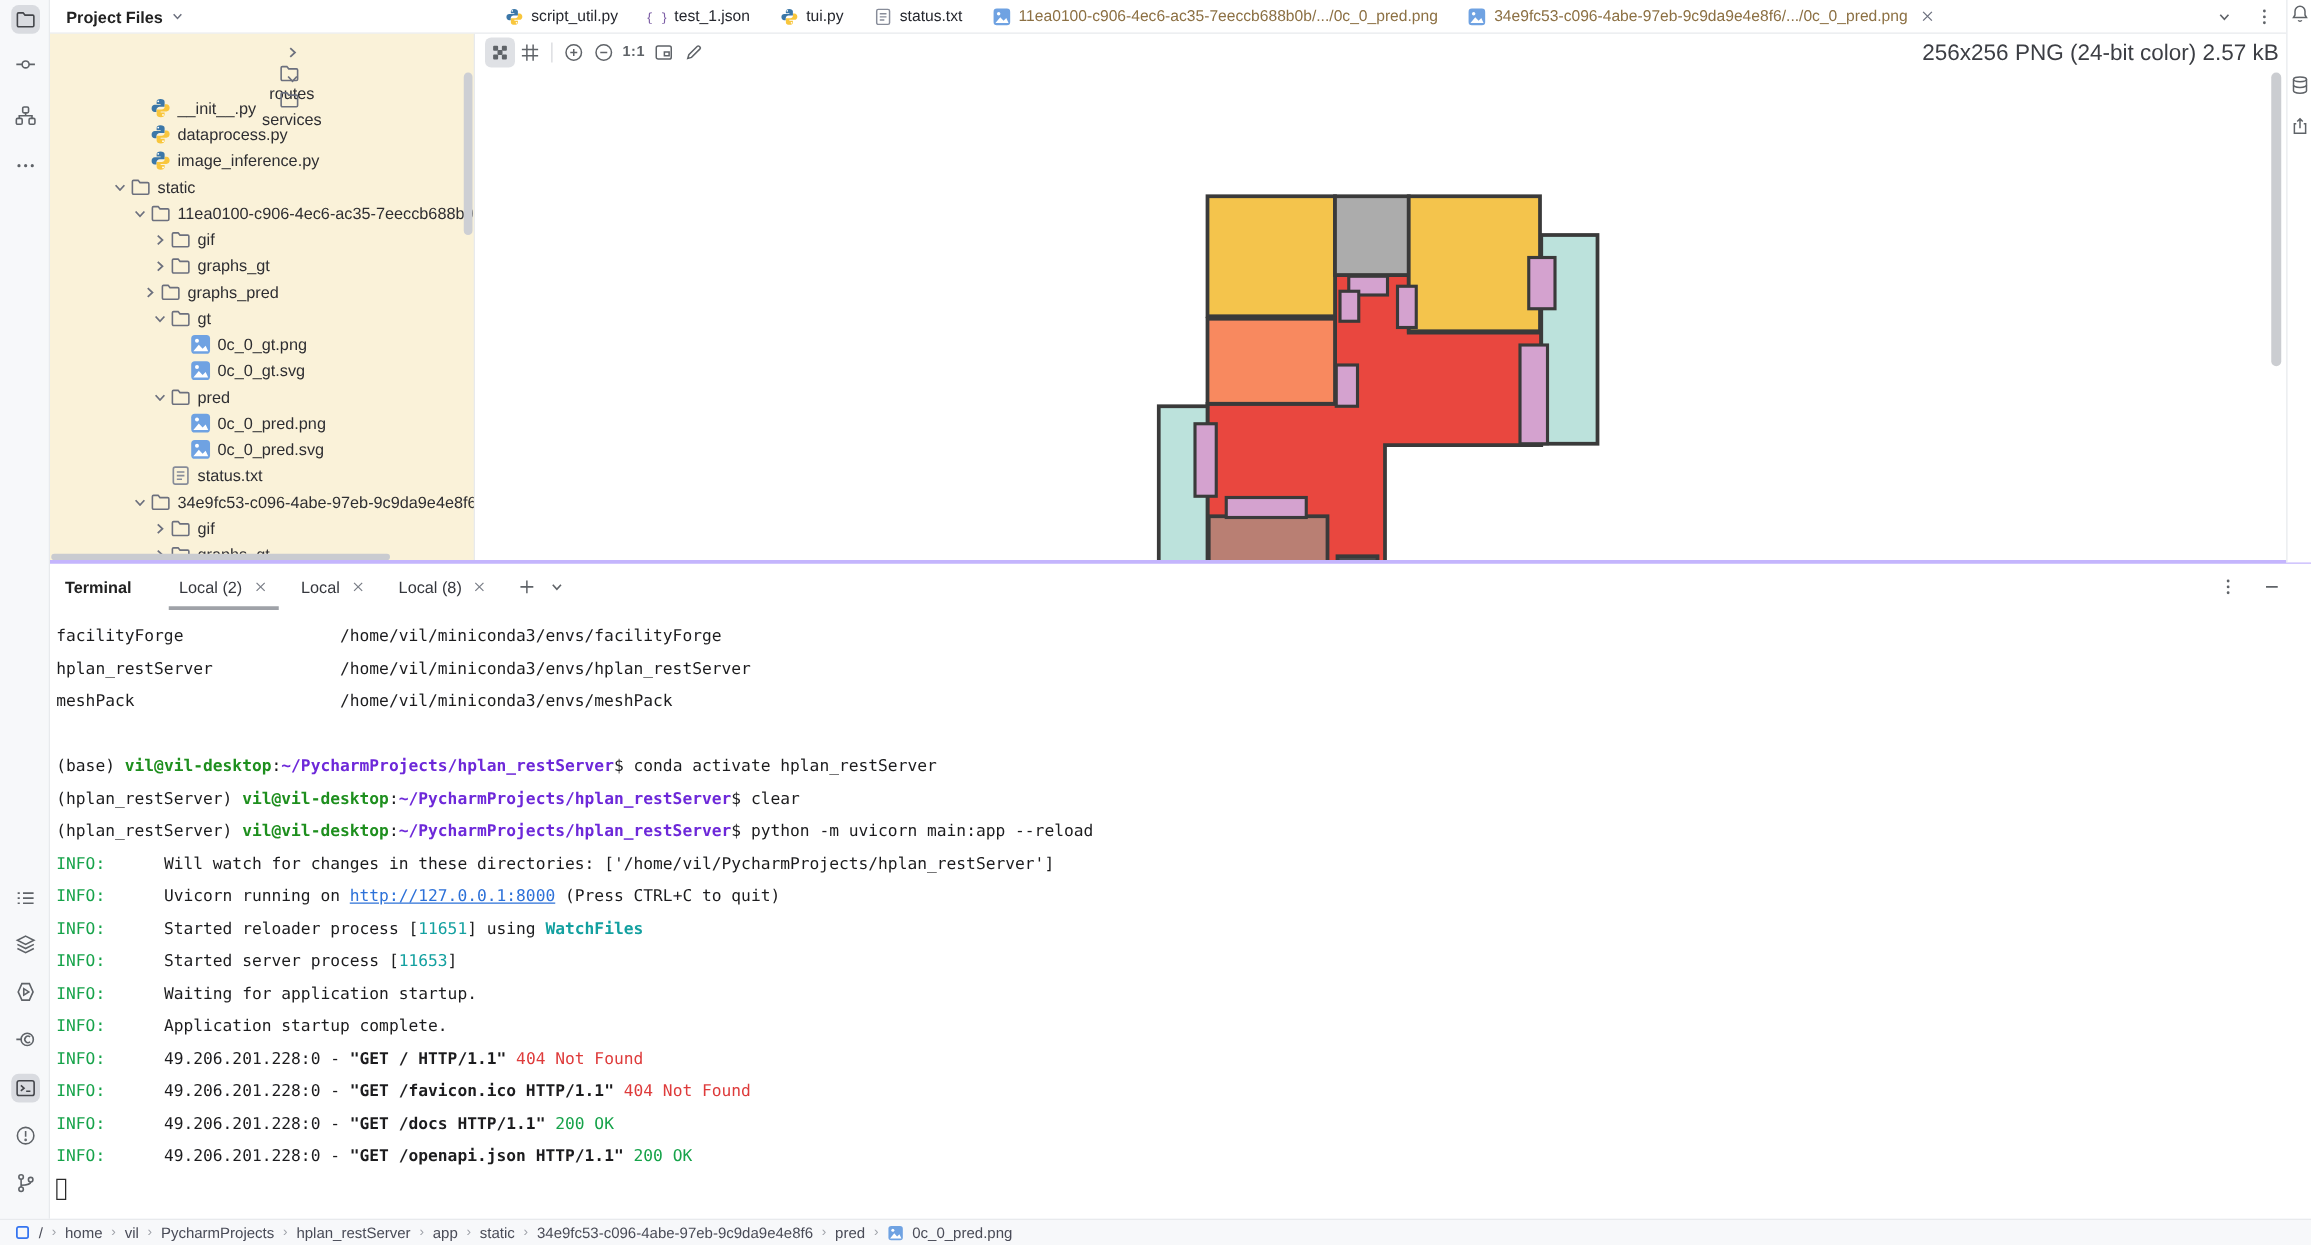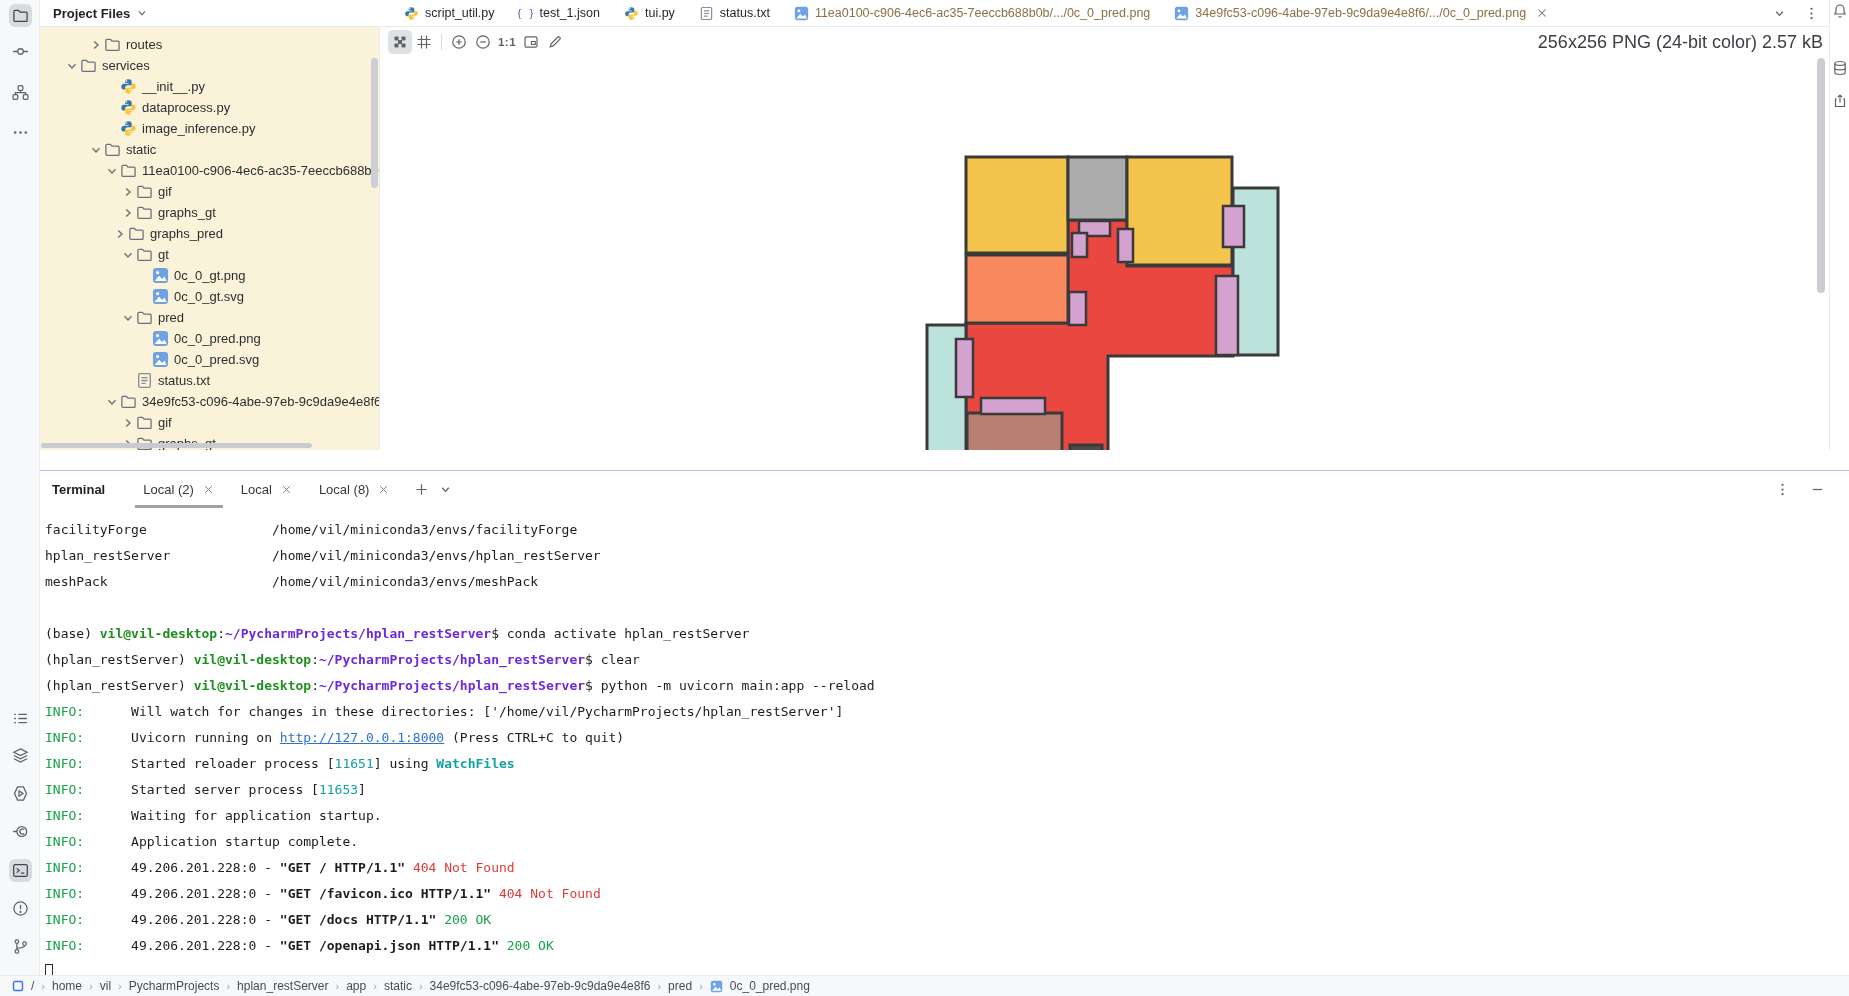--- a/index.html
+++ b/index.html
@@ -42,21 +42,21 @@
 .vsep{width:1px;height:16px;background:#D6D8DC;margin:0 5px}
 .vinfo{position:absolute;right:26px;top:27px;height:30px;display:flex;align-items:center;font-size:18px;color:#3C3E44}
 .canvas{position:absolute;top:57px;left:0;right:0;height:393px;overflow:hidden;background:#fff}
 #floorplan{position:absolute;left:545px;top:93px}
 .ed-scroll{position:absolute;right:24px;top:58px;width:8px;height:235px;background:#CBCDD1;border-radius:4px}
 
 .rightbar{position:absolute;right:0;top:0;width:20px;height:450px;background:#fff;border-left:1px solid #E8EAED;z-index:9}
 .rb-btn{position:absolute;left:1px;width:18px;height:18px;color:#5F6368;display:flex;align-items:center;justify-content:center}
 .rb-btn .ic{width:16px;height:16px}
 
-.termpanel{position:absolute;left:40px;top:470px;width:1809px;height:525px;background:#fff;border-top:1px solid #c4b5fd;z-index:3}
+.termpanel{position:absolute;left:40px;top:448px;width:1809px;height:525px;background:#fff;border-top:3px solid #c4b5fd;z-index:3}
 .term-header{position:absolute;top:0;left:0;right:0;height:37px;display:flex;align-items:center;padding-left:12px}
 .term-title{font-size:13px;font-weight:700;color:#222;margin-right:30px}
 .term-tab{display:flex;align-items:center;gap:8px;height:37px;padding:0 8px;margin-right:10px;font-size:13px;color:#35373D;border-bottom:3px solid transparent;padding-top:3px}
 .term-tab.active{border-bottom-color:#9FA2A8}
 .term-tab .cls{width:13px;height:13px;color:#7A7E87}
 .term-ib{width:22px;height:22px;color:#5F6368;display:flex;align-items:center;justify-content:center;margin-left:2px}
 .term-ib .ic{width:15px;height:15px}
 .term-right{position:absolute;right:24px;top:0;height:37px;display:flex;align-items:center;gap:20px;color:#5F6368}
 .term-right .ic{width:15px;height:15px}
 .term-lines{position:absolute;left:5px;top:46px;right:10px;font-family:"DejaVu Sans Mono",monospace;font-size:13px;line-height:26px;color:#1C1C1E;white-space:pre}
@@ -179,34 +179,34 @@
 <div class="pp">
   <div class="pp-header">
     <span class="pp-title">Project Files</span>
     <span class="ic chev">
         <svg viewBox="0 0 16 16" fill="none" stroke="currentColor" stroke-width="1.4">
           <path d="M4.5 6.2L8 10l3.5-3.8"></path>
         </svg>
       </span>
   </div>
   <div class="tree" id="tree">
-      <div class="trow" style="padding-left: 48px;">
+      <div class="trow" style="padding-left: 48px; flex-direction: column;">
         <span class="ic chev">
           <svg viewBox="0 0 16 16" fill="none" stroke="currentColor" stroke-width="1.4">
             <path d="M6.2 4.5L10 8l-3.8 3.5"></path>
           </svg>
         </span>
         <span class="fic">
           <svg viewBox="0 0 16 16" fill="none" stroke="currentColor" stroke-width="1.2">
             <path d="M1.8 4c0-.5.4-.9.9-.9h3.4l1.4 1.7h5.8c.5 0 .9.4.9.9v7c0 .5-.4.9-.9.9H2.7c-.5 0-.9-.4-.9-.9z"></path>
           </svg>
         </span>
         <span class="lbl">routes</span>
       </div>
-      <div class="trow" style="padding-left: 24px;">
+      <div class="trow" style="padding-left: 48px; flex-direction: column;">
         <span class="ic chev">
           <svg viewBox="0 0 16 16" fill="none" stroke="currentColor" stroke-width="1.4">
             <path d="M4.5 6.2L8 10l3.5-3.8"></path>
           </svg>
         </span>
         <span class="fic">
           <svg viewBox="0 0 16 16" fill="none" stroke="currentColor" stroke-width="1.2">
             <path d="M1.8 4c0-.5.4-.9.9-.9h3.4l1.4 1.7h5.8c.5 0 .9.4.9.9v7c0 .5-.4.9-.9.9H2.7c-.5 0-.9-.4-.9-.9z"></path>
           </svg>
         </span>

